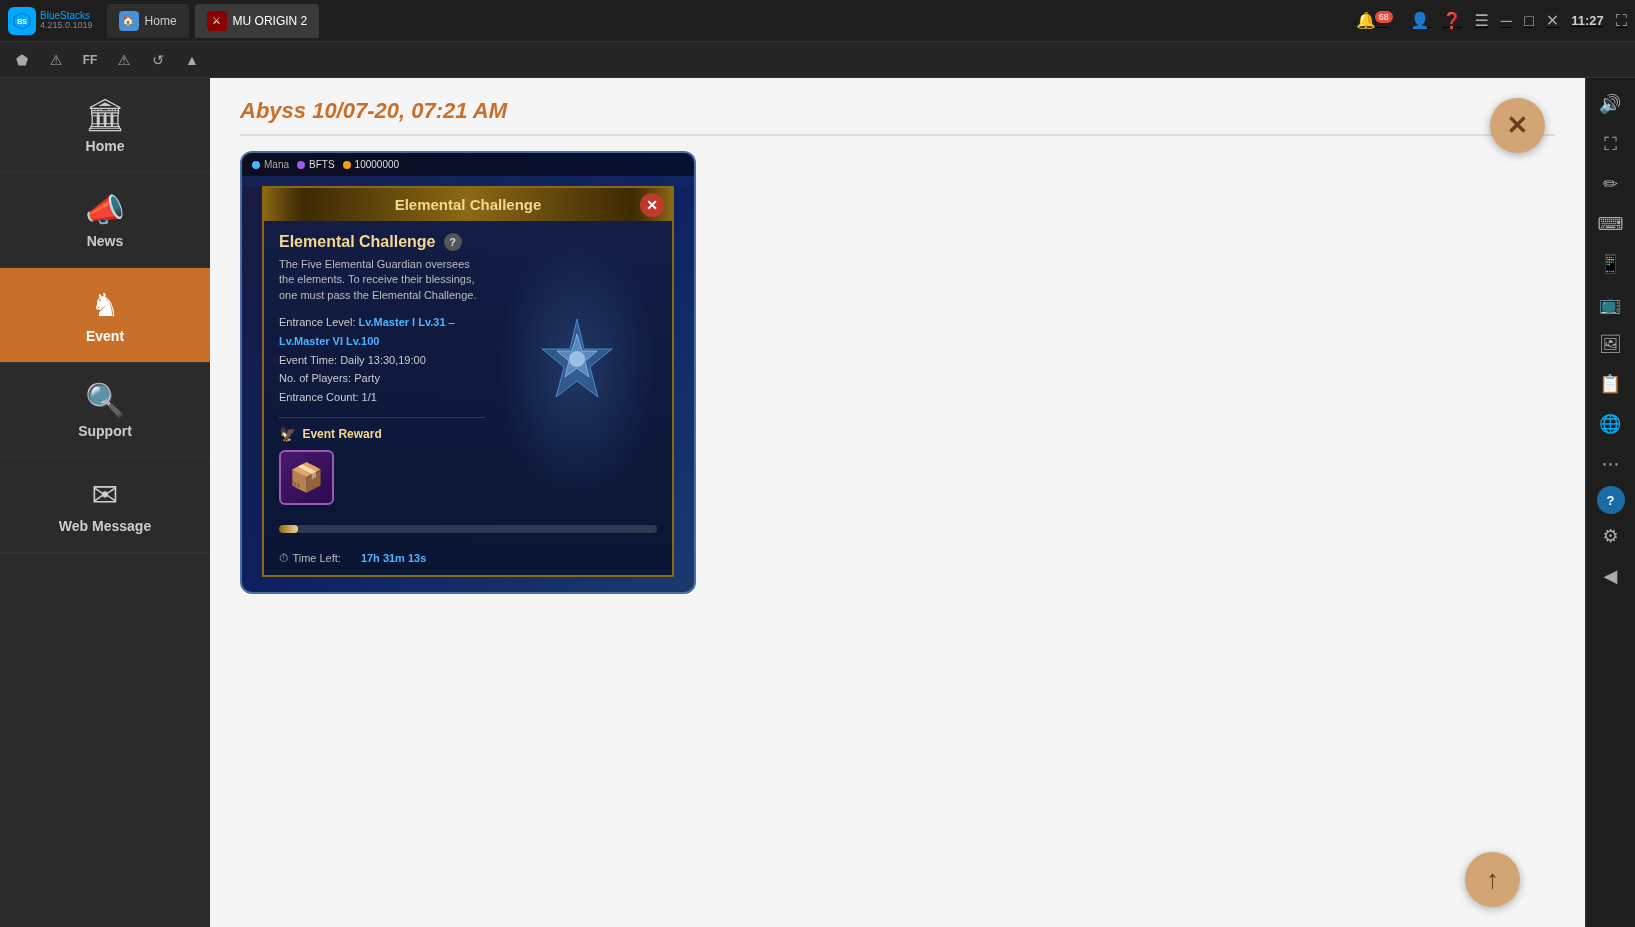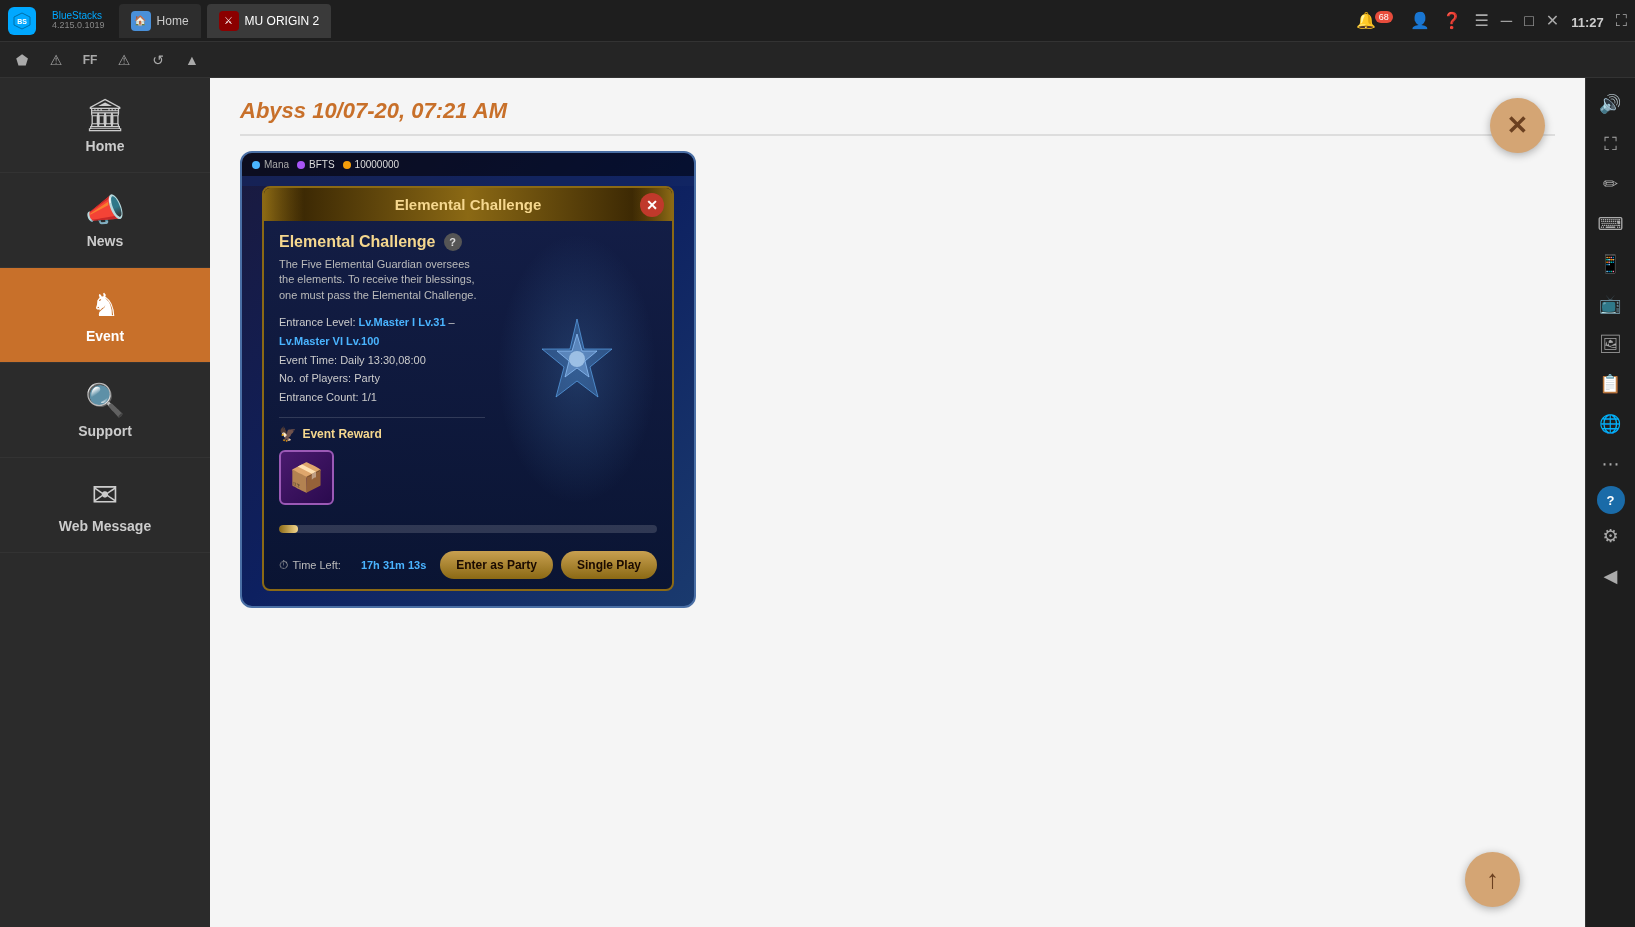--- a/index.html
+++ b/index.html
@@ -24,21 +24,21 @@
       flex-shrink: 0;
     }
     .topbar-left {
       display: flex;
       align-items: center;
       gap: 6px;
     }
     .bluestacks-logo {
       display: flex;
       align-items: center;
-      gap: 16px;
+      gap: 4px;
     }
     .bs-icon {
       width: 28px;
       height: 28px;
       background: #00a8ff;
       border-radius: 6px;
       display: flex;
       align-items: center;
       justify-content: center;
       color: white;
@@ -69,22 +69,23 @@
       font-size: 10px;
       color: white;
     }
     .tab-label {
       color: #ccc;
       font-size: 12px;
     }
     .topbar-icons {
       margin-left: auto;
       display: flex;
-      align-items: flex-end;
+      align-items: center;
       gap: 12px;
+      text-decoration: underline;
     }
     .topbar-icon {
       color: #aaa;
       font-size: 16px;
       cursor: pointer;
     }
     .notification-badge {
       background: #e74c3c;
       color: white;
       border-radius: 8px;
@@ -264,21 +265,21 @@
     }
     .dot-blue { background: #4ab4ff; }
     .dot-purple { background: #a855f7; }
     .dot-yellow { background: #f59e0b; }
 
     
     .challenge-dialog {
       margin: 0 20px 15px 20px;
       background: linear-gradient(180deg, rgba(20,30,70,0.95) 0%, rgba(10,20,50,0.98) 100%);
       border: 2px solid #8b6914;
-      border-radius: 8px;
+      border-radius: 0;
       padding: 0;
       position: relative;
       overflow: hidden;
     }
 
     .dialog-header {
       background: linear-gradient(90deg, #2a1a00, #8b6914, #2a1a00);
       padding: 8px 15px;
       display: flex;
       align-items: center;
@@ -603,21 +604,21 @@
 
             <div class="challenge-info">
               <div>
                 <span>Entrance Level:</span>
                 <span class="info-highlight">Lv.Master I Lv.31</span>
                 <span>–</span>
                 <span class="info-highlight">Lv.Master VI Lv.100</span>
               </div>
               <div>
                 <span>Event Time:</span>
-                <span>Daily 13:30,08:00</span>
+                <span>Daily 13:30,19:00</span>
               </div>
               <div>
                 <span>No. of Players:</span>
                 <span>Party</span>
               </div>
               <div>
                 <span>Entrance Count:</span>
                 <span>1/1</span>
               </div>
             </div>
@@ -644,24 +645,20 @@
 
         <div class="progress-bar-container">
           <div class="progress-fill" style="width: 5%;"></div>
         </div>
 
         <div class="dialog-footer">
           <div class="time-left">
             <span class="time-icon">⏱</span>
             <span>Time Left:</span>
             <span class="time-value">17h 31m 13s</span>
-          </div>
-          <div class="dialog-buttons">
-            <button class="btn-party">Enter as Party</button>
-            <button class="btn-single">Single Play</button>
           </div>
         </div>
       </div>
     </div>
 
 
     <div class="scroll-up-btn">
       <span>↑</span>
     </div>
   </div>

